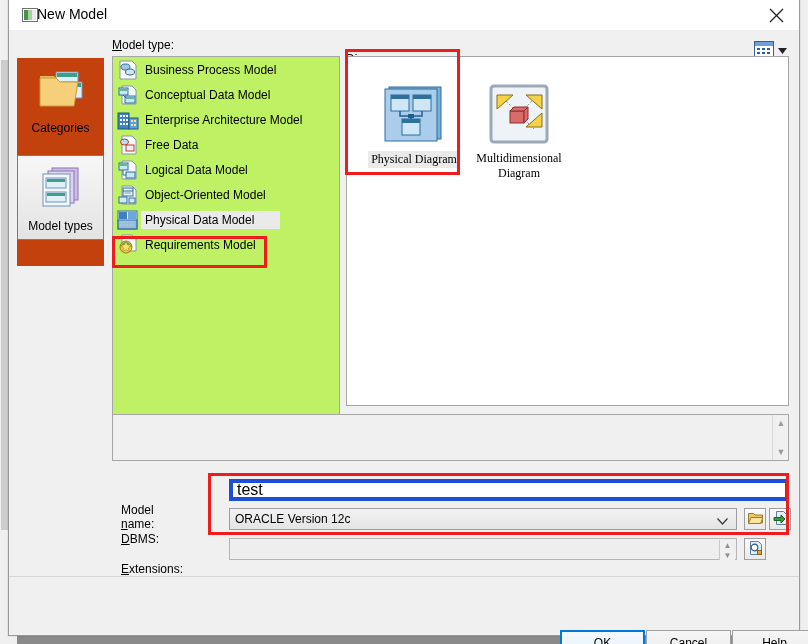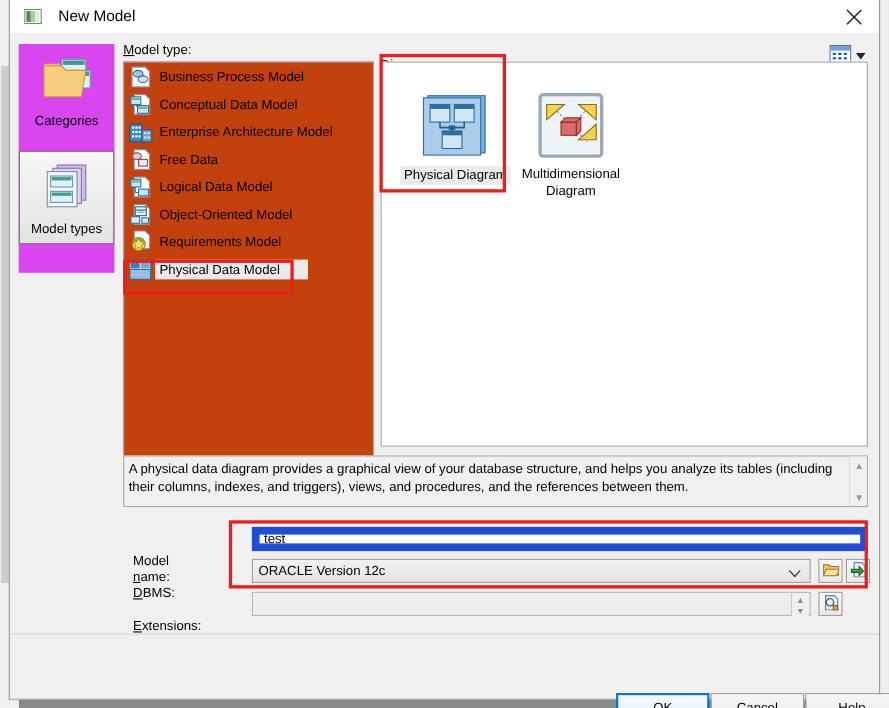--- a/index.html
+++ b/index.html
@@ -36,57 +36,57 @@
   }
   #titlebar {
     position: relative;
     height: 30px; background: #ffffff;
     border-bottom: 1px solid #ffffff;
   }
   #titlebar .t-icon {
     position:absolute; left: 13px; top: 8px; width: 16px; height: 14px;
   }
   #titlebar .t-title {
-    position:absolute; left: 44px; top: 6px;
+    position:absolute; left: 28px; top: 6px;
     font-size: 14px; color: #000;
   }
   #closebtn {
     position:absolute; right:0; top:0; width: 46px; height: 30px;
     display:flex; align-items:center; justify-content:center;
     cursor: default;
   }
   #closebtn svg { display:block; }
 
   
   #content { position: relative; width: 100%; height: 605px; background:#f0f0f0; }
 
   .lbl { position:absolute; font-size: 12px; color:#000; }
   .lbl u { text-decoration: underline; }
 
   
   #leftrail {
-    position:absolute; left: 8px; top: 10px; width: 87px; height: 208px;
-    background: #d946ef;
+    position:absolute; left: 8px; top: 28px; width: 87px; height: 208px;
+    background: #c2410c;
   }
   .rail-item {
     position:absolute; left:0; width: 87px; height: 85px;
     display:flex; flex-direction:column; align-items:center; justify-content:flex-start;
     cursor: default;
   }
   .rail-item.selected {
     background: linear-gradient(#f7f7f7,#e3e3e3);
     border: 1px solid #7a7a7a;
   }
   .rail-icon { margin-top: 10px; }
   .rail-label { margin-top: 6px; font-size: 12px; }
 
   
   #modeltype-box {
     position:absolute; left: 103px; top: 26px; width: 228px; height: 361px;
-    background: #c2410c; border: 1px solid #a6a6a6;
+    background: #bef264; border: 1px solid #a6a6a6;
     overflow: hidden;
     text-align: center;
   }
   .mt-row {
     position: relative; height: 25px; display:flex; align-items:center;
     padding-left: 4px; cursor: default;
   }
   .mt-row .mt-icon { width: 22px; height: 22px; flex: 0 0 22px; margin-right: 6px; }
   .mt-row .mt-text { font-size: 12px; }
   .mt-row.selected .mt-text {
@@ -98,21 +98,21 @@
     position:absolute; left: 337px; top: 26px; width: 443px; height: 350px;
     background:#ffffff; border: 1px solid #a6a6a6; overflow:hidden;
   }
   .dg-item {
     position:absolute; width: 104px;
     display:flex; flex-direction:column; align-items:center;
     cursor: default;
   }
   .dg-icon { width: 62px; height: 62px; }
   .dg-label {
-    margin-top: 6px; font-size: 12px; text-align:center; line-height: 15px;
+    margin-top: 6px; font-size: 12px; text-align:center; line-height: 15px; font-family: Liberation Serif, serif;
   }
   .dg-label.sel { background:#eaeaea; padding: 1px 3px; }
 
   
   #desc-box {
     position:absolute; left: 103px; top: 384px; width: 677px; height: 47px;
     background: #f0f0f0; border: 1px solid #a6a6a6;
   }
   #desc-text {
     position:absolute; left: 4px; top: 3px; width: 640px;
@@ -126,22 +126,22 @@
     display:flex; align-items:center; justify-content:center; color:#9a9a9a; font-size:9px;}
   #desc-scroll .up { top: 0; }
   #desc-scroll .dn { bottom: 0; }
 
   
   .frow { position:absolute; height: 22px; }
   .frow .flabel { position:absolute; left: 0; top: 3px; font-size:12px;margin-top:20px; }
 
   #name-input {
     position:absolute; left: 220px; top: 449px; width: 560px; height: 22px;
-    background:#fff; border: 7px solid #1d4ed8;
-    font-family: "Liberation Sans", sans-serif; font-size: 12px;
+    background:#fff; border: 4px solid #1d4ed8;
+    font-family: "Liberation Sans", sans-serif; font-size: 16px;
     padding: 2px 4px; color:#000; outline:none;
   }
   #dbms-select {
     position:absolute; left: 220px; top: 478px; width: 508px; height: 22px;
     background: linear-gradient(#f2f2f2,#e4e4e4); border: 1px solid #9e9e9e;
     display:flex; align-items:center; padding-left: 5px; font-size: 12px;
   }
   #dbms-select .chev {
     position:absolute; right: 8px; top: 5px; color:#3a3a3a;
   }
@@ -368,32 +368,20 @@
             <rect x="6" y="4" width="10" height="8" fill="#e8f2fa" stroke="#2f6f9b"></rect>
             <line x1="6" y1="7" x2="16" y2="7" stroke="#2f6f9b"></line>
             <line x1="7.5" y1="9" x2="14" y2="9" stroke="#7a9ab5"></line>
             <rect x="2" y="13" width="8" height="6" fill="#d8e9f6" stroke="#2f6f9b"></rect>
             <rect x="12" y="14" width="6" height="5" fill="#d8e9f6" stroke="#2f6f9b"></rect>
           </svg>
         </span>
         <span class="mt-text">Object-Oriented Model</span>
       </div>
 
-      <div class="mt-row">
-        <span class="mt-icon">
-          <svg width="22" height="22" viewBox="0 0 22 22">
-            <path d="M5,1 h10 l4,4 v12 h-14 Z" fill="#fbfcfe" stroke="#8296ab"></path>
-            <circle cx="9" cy="13" r="6" fill="#f2d23a" stroke="#9a7a12"></circle>
-            <path d="M4,13 a5,5 0 0 1 10,0 z" fill="#5aa34a" opacity="0.85"></path>
-            <path d="M9,7.5 l1.6,3.3 3.6,0.5 -2.6,2.5 0.6,3.6 -3.2,-1.7 -3.2,1.7 0.6,-3.6 -2.6,-2.5 3.6,-0.5 z" fill="#f7e071" stroke="#8a6c10" stroke-width="0.5"></path>
-          </svg>
-        </span>
-        <span class="mt-text">Requirements Model</span>
-      </div>
-
       <div class="mt-row selected">
         <span class="mt-icon">
           <svg width="22" height="22" viewBox="0 0 22 22">
             <rect x="1" y="2" width="19" height="18" fill="#dfeefb" stroke="#2f6f9b"></rect>
             <rect x="2" y="3" width="8" height="7" fill="#3f7fbf"></rect>
             <rect x="11" y="3" width="8" height="7" fill="#6fa8d8"></rect>
             <g fill="#ffffff">
               <rect x="3" y="12" width="2" height="1.6"></rect>
                 <rect x="6" y="12" width="2" height="1.6"></rect>
               <rect x="9" y="12" width="2" height="1.6"></rect>
@@ -405,20 +393,32 @@
                 <rect x="12" y="15" width="2" height="1.6"></rect>
               <rect x="15" y="15" width="2" height="1.6"></rect>
             </g>
             <rect x="1" y="11" width="19" height="9" fill="none" stroke="#2f6f9b"></rect>
             <rect x="2" y="11" width="18" height="9" fill="#3f7fbf" opacity="0.45"></rect>
           </svg>
         </span>
         <span class="mt-text">Physical Data Model</span>
       </div>
 
+      <div class="mt-row">
+        <span class="mt-icon">
+          <svg width="22" height="22" viewBox="0 0 22 22">
+            <path d="M5,1 h10 l4,4 v12 h-14 Z" fill="#fbfcfe" stroke="#8296ab"></path>
+            <circle cx="9" cy="13" r="6" fill="#f2d23a" stroke="#9a7a12"></circle>
+            <path d="M4,13 a5,5 0 0 1 10,0 z" fill="#5aa34a" opacity="0.85"></path>
+            <path d="M9,7.5 l1.6,3.3 3.6,0.5 -2.6,2.5 0.6,3.6 -3.2,-1.7 -3.2,1.7 0.6,-3.6 -2.6,-2.5 3.6,-0.5 z" fill="#f7e071" stroke="#8a6c10" stroke-width="0.5"></path>
+          </svg>
+        </span>
+        <span class="mt-text">Requirements Model</span>
+      </div>
+
     </div>
 
     <div class="lbl" style="left:337px; top:8px;margin-top:14px;">
       <u>D</u><span>iagram:</span>
     </div>
 
     <div id="diagram-box">
 
       <div class="dg-item" style="left: 15px; top: 26px;">
         <span class="dg-icon">
@@ -465,21 +465,20 @@
               <polygon points="22,28 26,24 40,24 36,28"></polygon>
               <polygon points="36,28 40,24 40,36 36,40"></polygon>
             </g>
           </svg>
         </span>
         <span class="dg-label">Multidimensional Diagram</span>
       </div>
     </div>
 
     <div id="desc-box">
-      <div id="desc-text">A physical data diagram provides a graphical view of your database structure, and helps you analyze its tables (including their columns, indexes, and triggers), views, and procedures, and the references between them.</div>
       <div id="desc-scroll">
         <span class="arw up">▲</span>
         <span class="arw dn">▼</span>
       </div>
     </div>
 
     <div class="frow" style="left:112px; top:450px;">
       <span class="flabel">Model <u>n</u>ame:</span>
     </div>
     <input id="name-input" value="test" style="">

